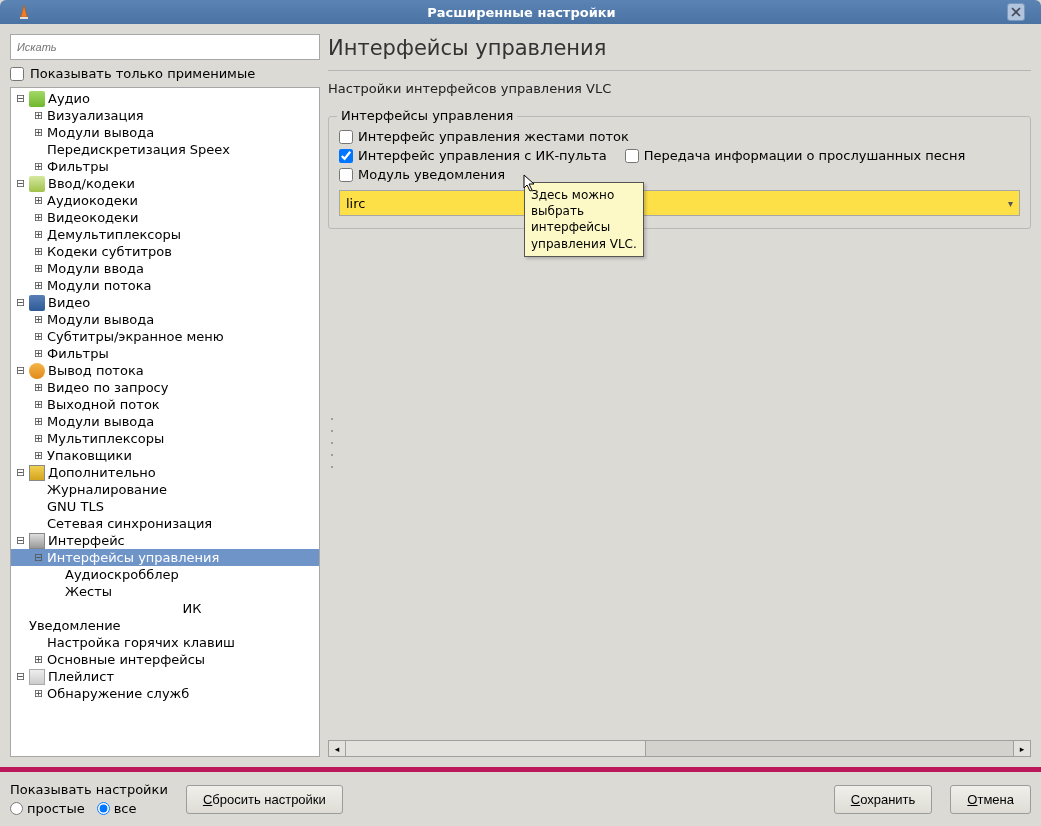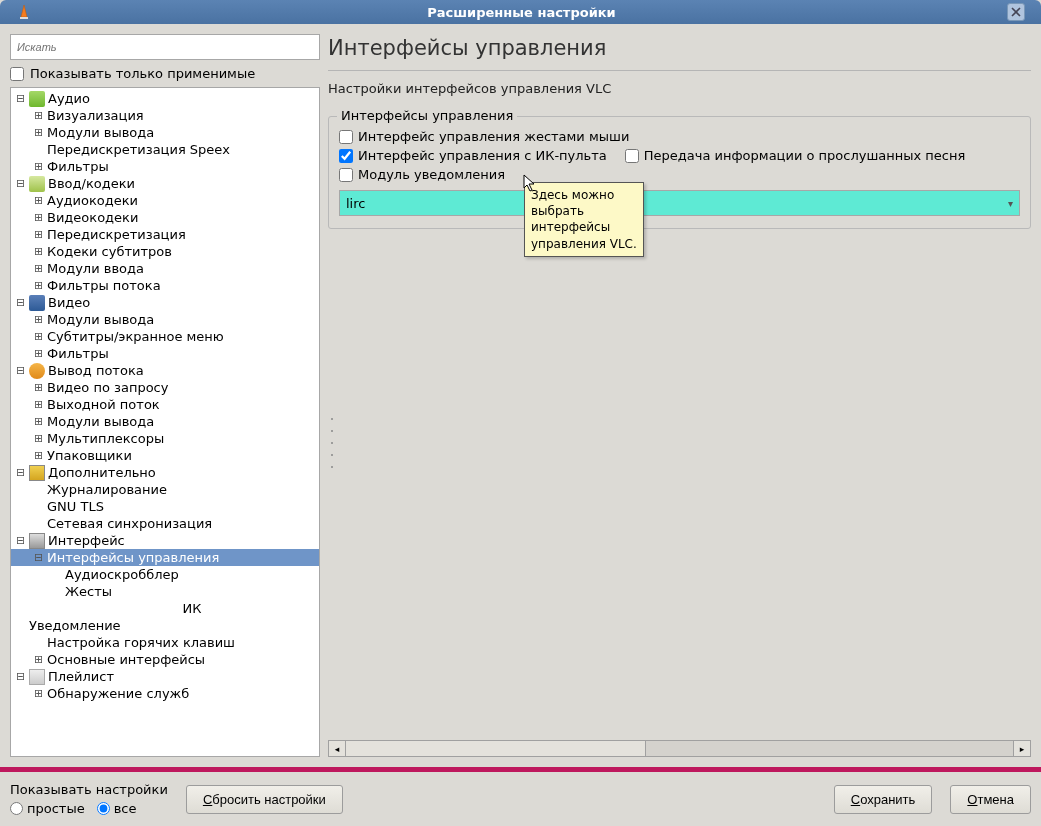--- a/index.html
+++ b/index.html
@@ -143,21 +143,21 @@
   display: flex;
   align-items: center;
   gap: 5px;
   font-size: 13px;
 }
 .checkbox-item input { width:14px; height:14px; }
 .dropdown {
   width: 100%;
   height: 26px;
   border: 1px solid #a7a7a7;
-  background: #5eead4;
+  background: #fde047;
   padding: 0 6px;
   margin-top: 8px;
   display:flex;
   align-items:center;
   justify-content:space-between;
 }
 .dropdown .arrow { color:#555; font-size:10px; }
 .tooltip {
   position: absolute;
   top: 148px;
@@ -269,33 +269,33 @@
           <div class="tree-item" style="padding-left: 22px;">
             <span class="exp">⊞</span>
             <span>Аудиокодеки</span>
           </div>
           <div class="tree-item" style="padding-left: 22px;">
             <span class="exp">⊞</span>
             <span>Видеокодеки</span>
           </div>
           <div class="tree-item" style="padding-left: 22px;">
             <span class="exp">⊞</span>
-            <span>Передискретизация</span>
+            <span>Демультиплексоры</span>
           </div>
           <div class="tree-item" style="padding-left: 22px;">
             <span class="exp">⊞</span>
             <span>Кодеки субтитров</span>
           </div>
           <div class="tree-item" style="padding-left: 22px;">
             <span class="exp">⊞</span>
             <span>Модули ввода</span>
           </div>
           <div class="tree-item" style="padding-left: 22px;">
             <span class="exp">⊞</span>
-            <span>Фильтры потока</span>
+            <span>Модули потока</span>
           </div>
           <div class="tree-item" style="padding-left: 4px;">
             <span class="exp">⊟</span>
             <span class="tree-icon icon-video"></span>
             <span>Видео</span>
           </div>
           <div class="tree-item" style="padding-left: 22px;">
             <span class="exp">⊞</span>
             <span>Модули вывода</span>
           </div>
@@ -397,21 +397,21 @@
     <div class="right-panel">
       <div class="page-title">Интерфейсы управления</div>
       <hr class="hr">
       <div class="subtitle">Настройки интерфейсов управления VLC</div>
 
       <div class="fieldset">
         <div class="fieldset-legend">Интерфейсы управления</div>
         <div class="checkbox-row">
           <label class="checkbox-item">
             <input type="checkbox" id="cb1" style="">
-              <span>Интерфейс управления жестами мыши</span>
+              <span>Интерфейс управления жестами поток</span>
           </label>
         </div>
         <div class="checkbox-row">
           <label class="checkbox-item">
             <input type="checkbox" id="cb2" checked="" style="">
               <span>Интерфейс управления с ИК-пульта</span>
           </label>
           <label class="checkbox-item">
             <input type="checkbox" id="cb3" style="">
               <span>Передача информации о прослушанных песня</span>

